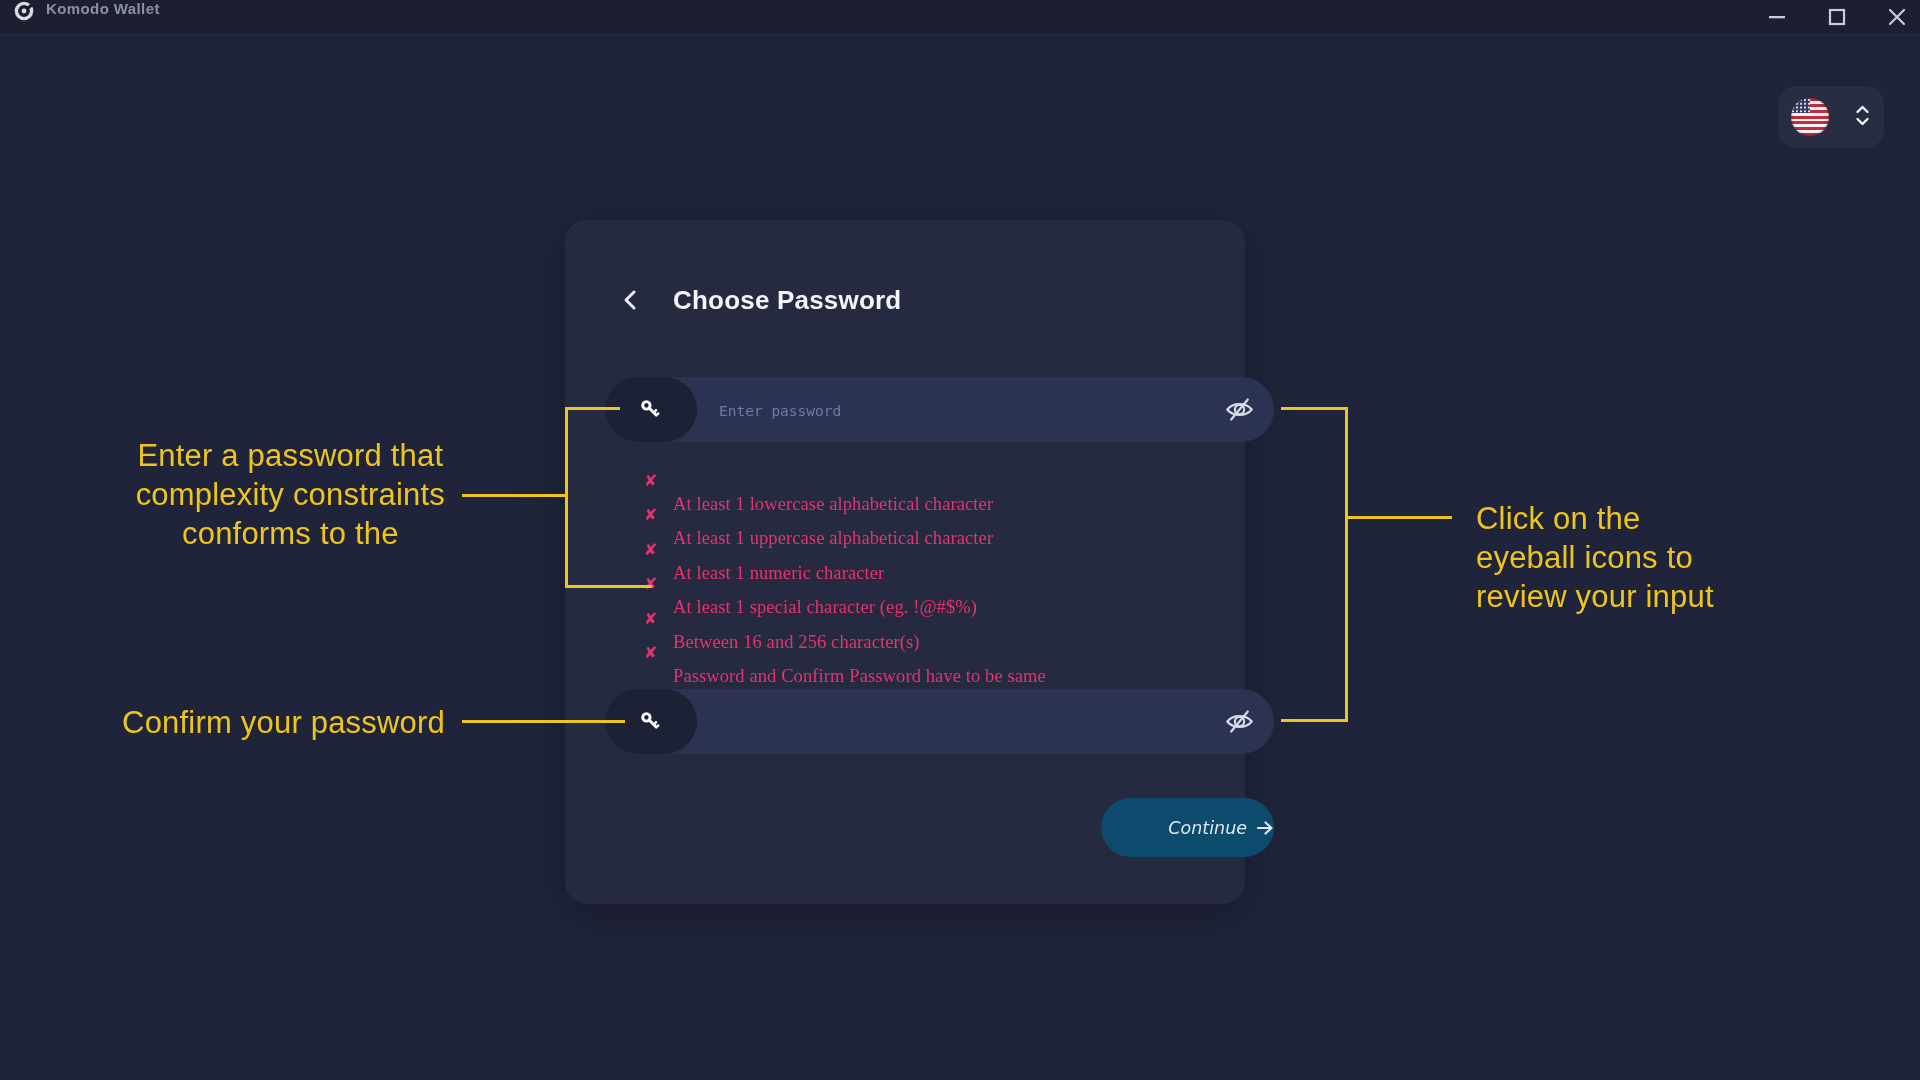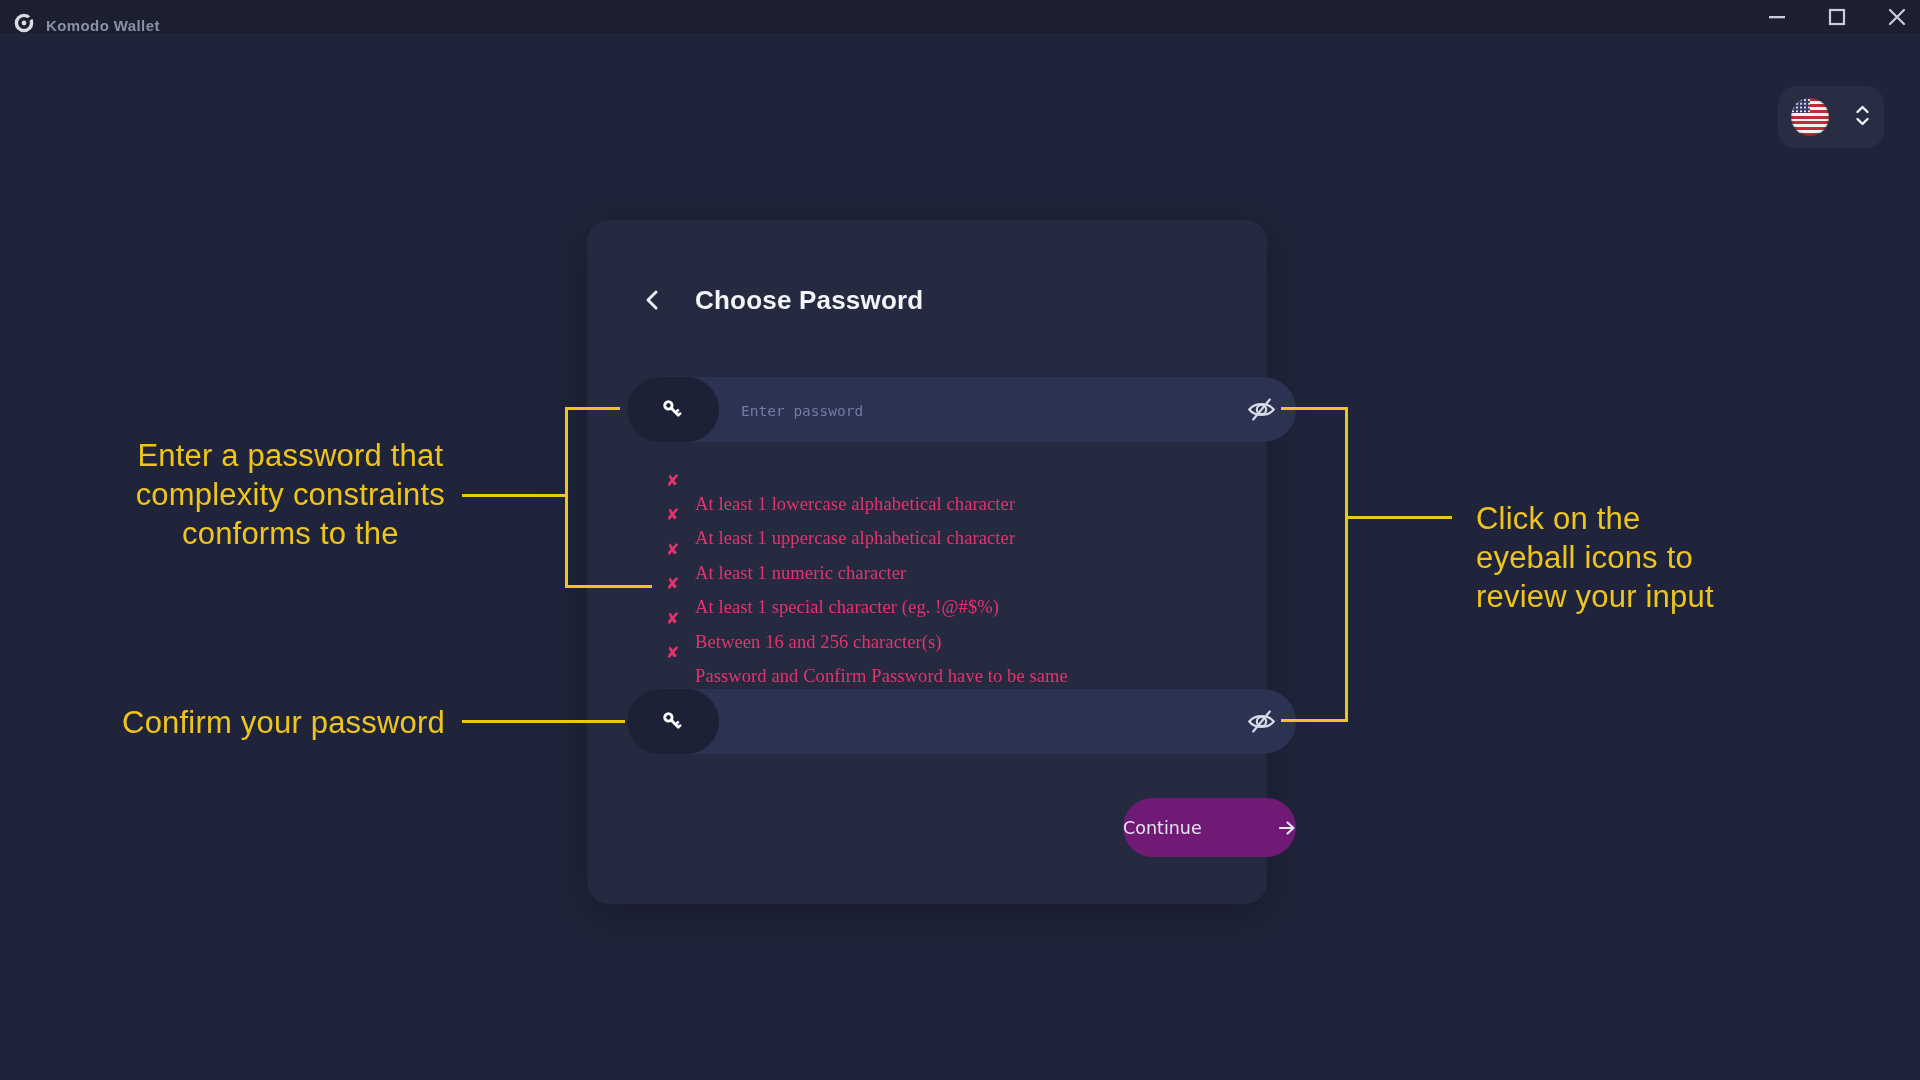--- a/index.html
+++ b/index.html
@@ -3,59 +3,59 @@
 <meta charset="utf-8">
 <style>
   html,body{margin:0;padding:0;}
   body{
     width:1920px;height:1080px;position:relative;overflow:hidden;
     background:#20243a;font-family:"Liberation Sans",sans-serif;
     -webkit-font-smoothing:antialiased;
   }
   
   .titlebar{position:absolute;left:0;top:0;right:0;height:34px;background:#1b1f30;
-    border-bottom:1px solid #272c40;display:flex;align-items:flex-end;z-index:5;}
+    border-bottom:1px solid #272c40;display:flex;align-items:flex-start;z-index:5;}
   .logo{width:22px;height:22px;margin-left:13px;display:flex;align-items:center;}
   .app-title{color:#8b91a4;font-size:15px;font-weight:700;letter-spacing:.4px;margin-left:11px;}
   .win-controls{position:absolute;right:14px;top:0;height:34px;display:flex;align-items:center;gap:42px;}
   .win-btn{width:18px;height:18px;display:flex;align-items:center;justify-content:center;cursor:pointer;}
   
   .lang{position:absolute;left:1778px;top:86px;width:106px;height:62px;background:#282d44;
     border-radius:18px;display:flex;align-items:center;justify-content:space-between;
     padding:0 13px;box-sizing:border-box;cursor:pointer;}
   .flag{width:38px;height:38px;border-radius:50%;overflow:hidden;position:relative;
     background:repeating-linear-gradient(#bf2d3c 0 2.93px,#f2f2f2 2.93px 5.86px);
     box-shadow:inset 0 0 3px rgba(0,0,0,.4);}
   .canton{position:absolute;top:0;left:0;width:19px;height:15.3px;background:#333a63;
     background-image:radial-gradient(circle at 2px 2px,#e8e8ef 0.7px,transparent 1.1px);
     background-size:4px 3.8px;}
   
-  .card{position:absolute;left:587px;top:220px;width:680px;height:684px;background:#252a40;
+  .card{position:absolute;left:565px;top:220px;width:680px;height:684px;background:#252a40;
     border-radius:22px;box-shadow:0 10px 45px rgba(0,0,0,.28);}
   .back-btn{position:absolute;left:48px;top:62px;width:36px;height:36px;display:flex;
     align-items:center;justify-content:center;cursor:pointer;}
   .card-title{position:absolute;left:108px;top:65px;font-size:26px;font-weight:700;
     color:#f3f5f9;letter-spacing:.2px;}
   .pw-field{position:absolute;left:40px;width:669px;height:65px;background:#2c3352;border-radius:33px;}
   .pw-field.first{top:157px;}
   .pw-field.second{top:469px;}
   .key-wrap{position:absolute;left:0;top:0;width:92px;height:65px;background:#1c2136;
     border-radius:33px;display:flex;align-items:center;justify-content:center;}
   .pw-input{position:absolute;left:112px;top:0;height:65px;width:430px;background:transparent;
     border:none;outline:none;color:#fde047;font-family:"DejaVu Sans Mono",monospace;font-size:14.5px;}
   .pw-input::placeholder{color:#6f7aa6;opacity:1;}
   .eye-btn{position:absolute;right:19px;top:17px;width:31px;height:31px;cursor:pointer;
     display:flex;align-items:center;justify-content:center;}
   .vlist{position:absolute;left:79px;top:243px;display:flex;flex-direction:column;}
   .vrow{height:34.5px;display:flex;align-items:center;}
   .vx{width:29px;color:#e5336e;font-weight:700;font-size:16px;font-family:"DejaVu Sans",sans-serif;}
   .vtext{color:#e5336e;font-size:18.5px;font-family:Liberation Serif, serif;letter-spacing:.1px;margin-top:48px;}
   .continue-btn{position:absolute;left:536px;top:578px;width:173px;height:59px;border-radius:30px;
-    background:#701a75;color:#e2e6f1;display:flex;align-items:center;justify-content:space-between;
-    gap:9px;font-size:17.5px;font-family:"DejaVu Sans",sans-serif;cursor:pointer;}
+    background:#0c4a6e;color:#e2e6f1;display:flex;align-items:center;justify-content:flex-end;
+    gap:9px;font-size:17.5px;font-family:"DejaVu Sans",sans-serif;cursor:pointer;font-style:italic;}
   
   .ann{position:absolute;color:#eec51e;font-size:31px;line-height:39px;letter-spacing:.2px;}
   .ann.ra{text-align:center;}
   .yline{position:absolute;background:#eec51e;}
 </style>
 </head>
 <body>
 
 <div class="titlebar">
   <span class="logo">

